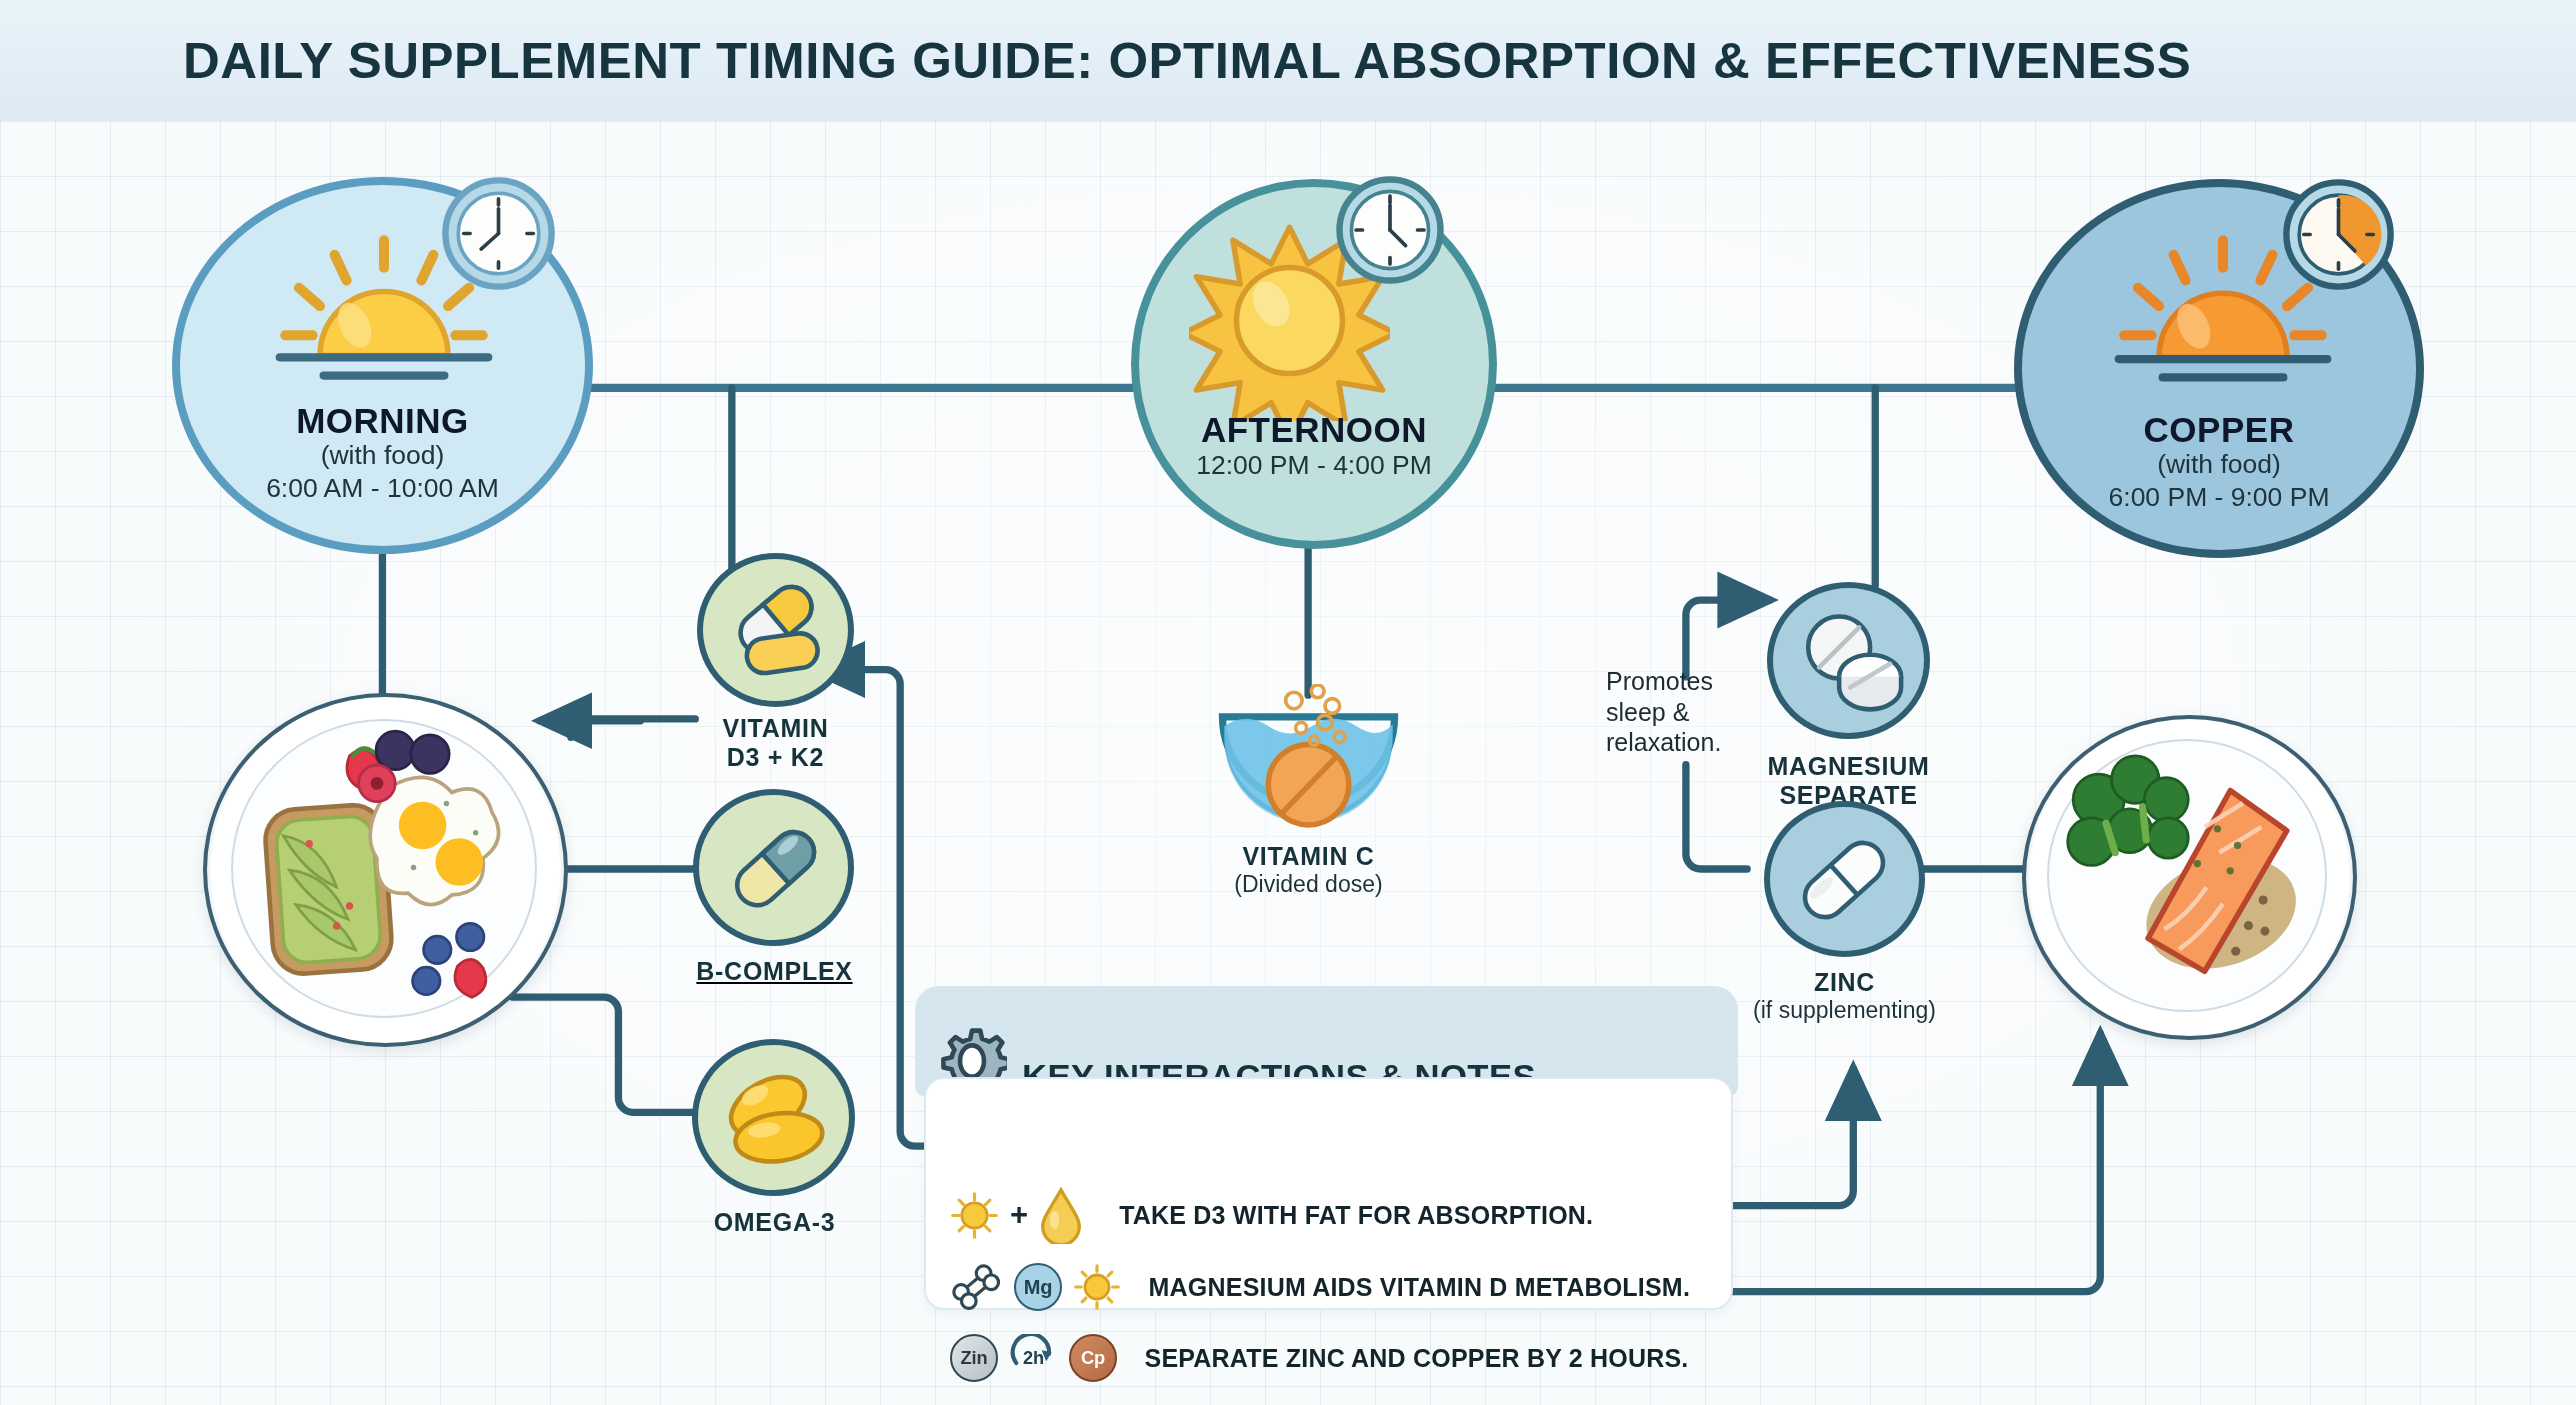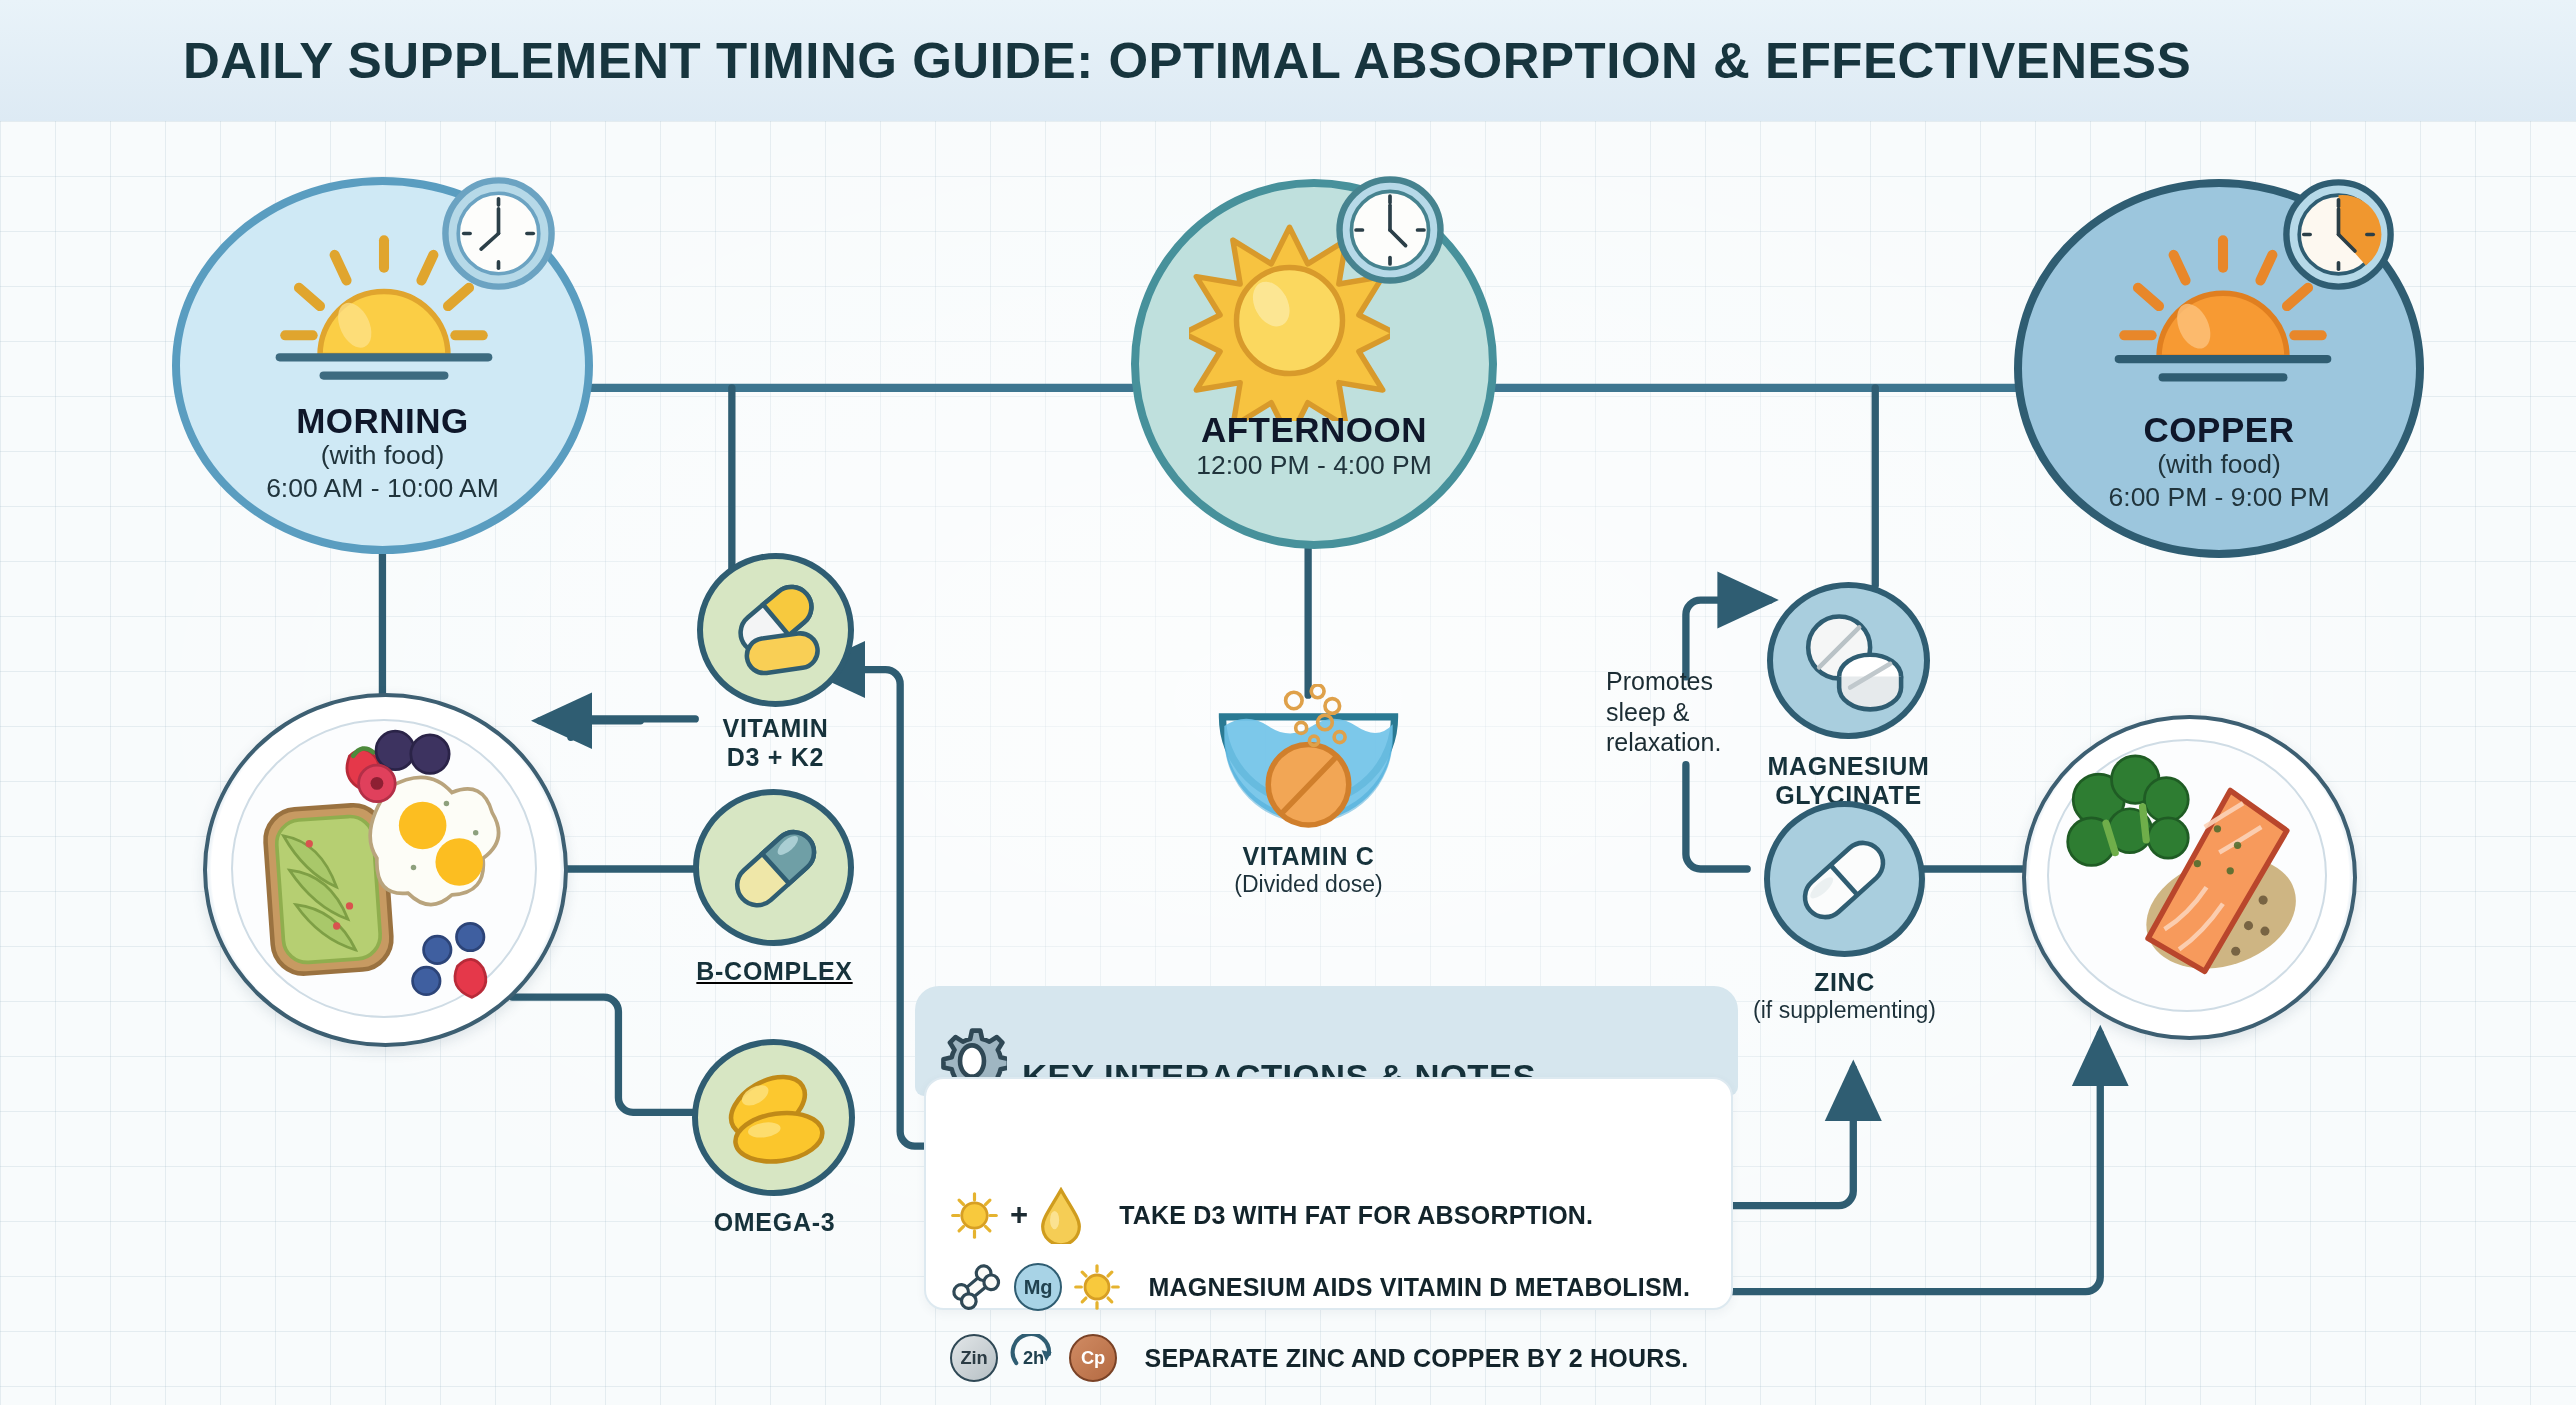--- a/index.html
+++ b/index.html
@@ -377,21 +377,21 @@
     <div class="circ" style="left:1767px;top:582px;width:163px;height:157px;background:#a9cede;border:6.4px solid #2f5d72;"></div>
     <svg style="position:absolute;left:1795px;top:611px;" width="112" height="102" viewBox="0 0 122 112">
       <circle cx="48" cy="40" r="34" fill="#f5f6f6" stroke="#2f5d72" stroke-width="5"></circle>
       <line x1="26" y1="62" x2="70" y2="18" stroke="#b9c2c6" stroke-width="5" stroke-linecap="round"></line>
       <ellipse cx="82" cy="72" rx="34" ry="24" fill="#ffffff" stroke="#2f5d72" stroke-width="5"></ellipse>
       <path d="M48,72 v12 a34,24 0 0 0 68,0 v-12" fill="#e6eaec" stroke="#2f5d72" stroke-width="5"></path>
       <line x1="60" y1="84" x2="104" y2="58" stroke="#c0c8cc" stroke-width="5" stroke-linecap="round"></line>
     </svg>
     <div class="supp-label" style="left:1702px;top:752px;width:293px;">
       <div class="supp-name">MAGNESIUM</div>
-      <div class="supp-name">GLYCINATE</div>
+      <div class="supp-name">SEPARATE</div>
     </div>
   </div>
 
   <div class="node">
     <div class="circ" style="left:1764px;top:801px;width:161px;height:156px;background:#a9cede;border:6.4px solid #2f5d72;"></div>
     <svg style="position:absolute;left:1789px;top:829px;" width="110" height="102" viewBox="0 0 120 112">
       <g transform="rotate(-42 60 56)">
         <rect x="10" y="34" width="100" height="44" rx="22" fill="#fbfcfc" stroke="#2f5d72" stroke-width="5"></rect>
         <line x1="60" y1="34" x2="60" y2="78" stroke="#2f5d72" stroke-width="5"></line>
         <ellipse cx="36" cy="46" rx="16" ry="6" fill="#e9eef0" opacity=".9"></ellipse>

